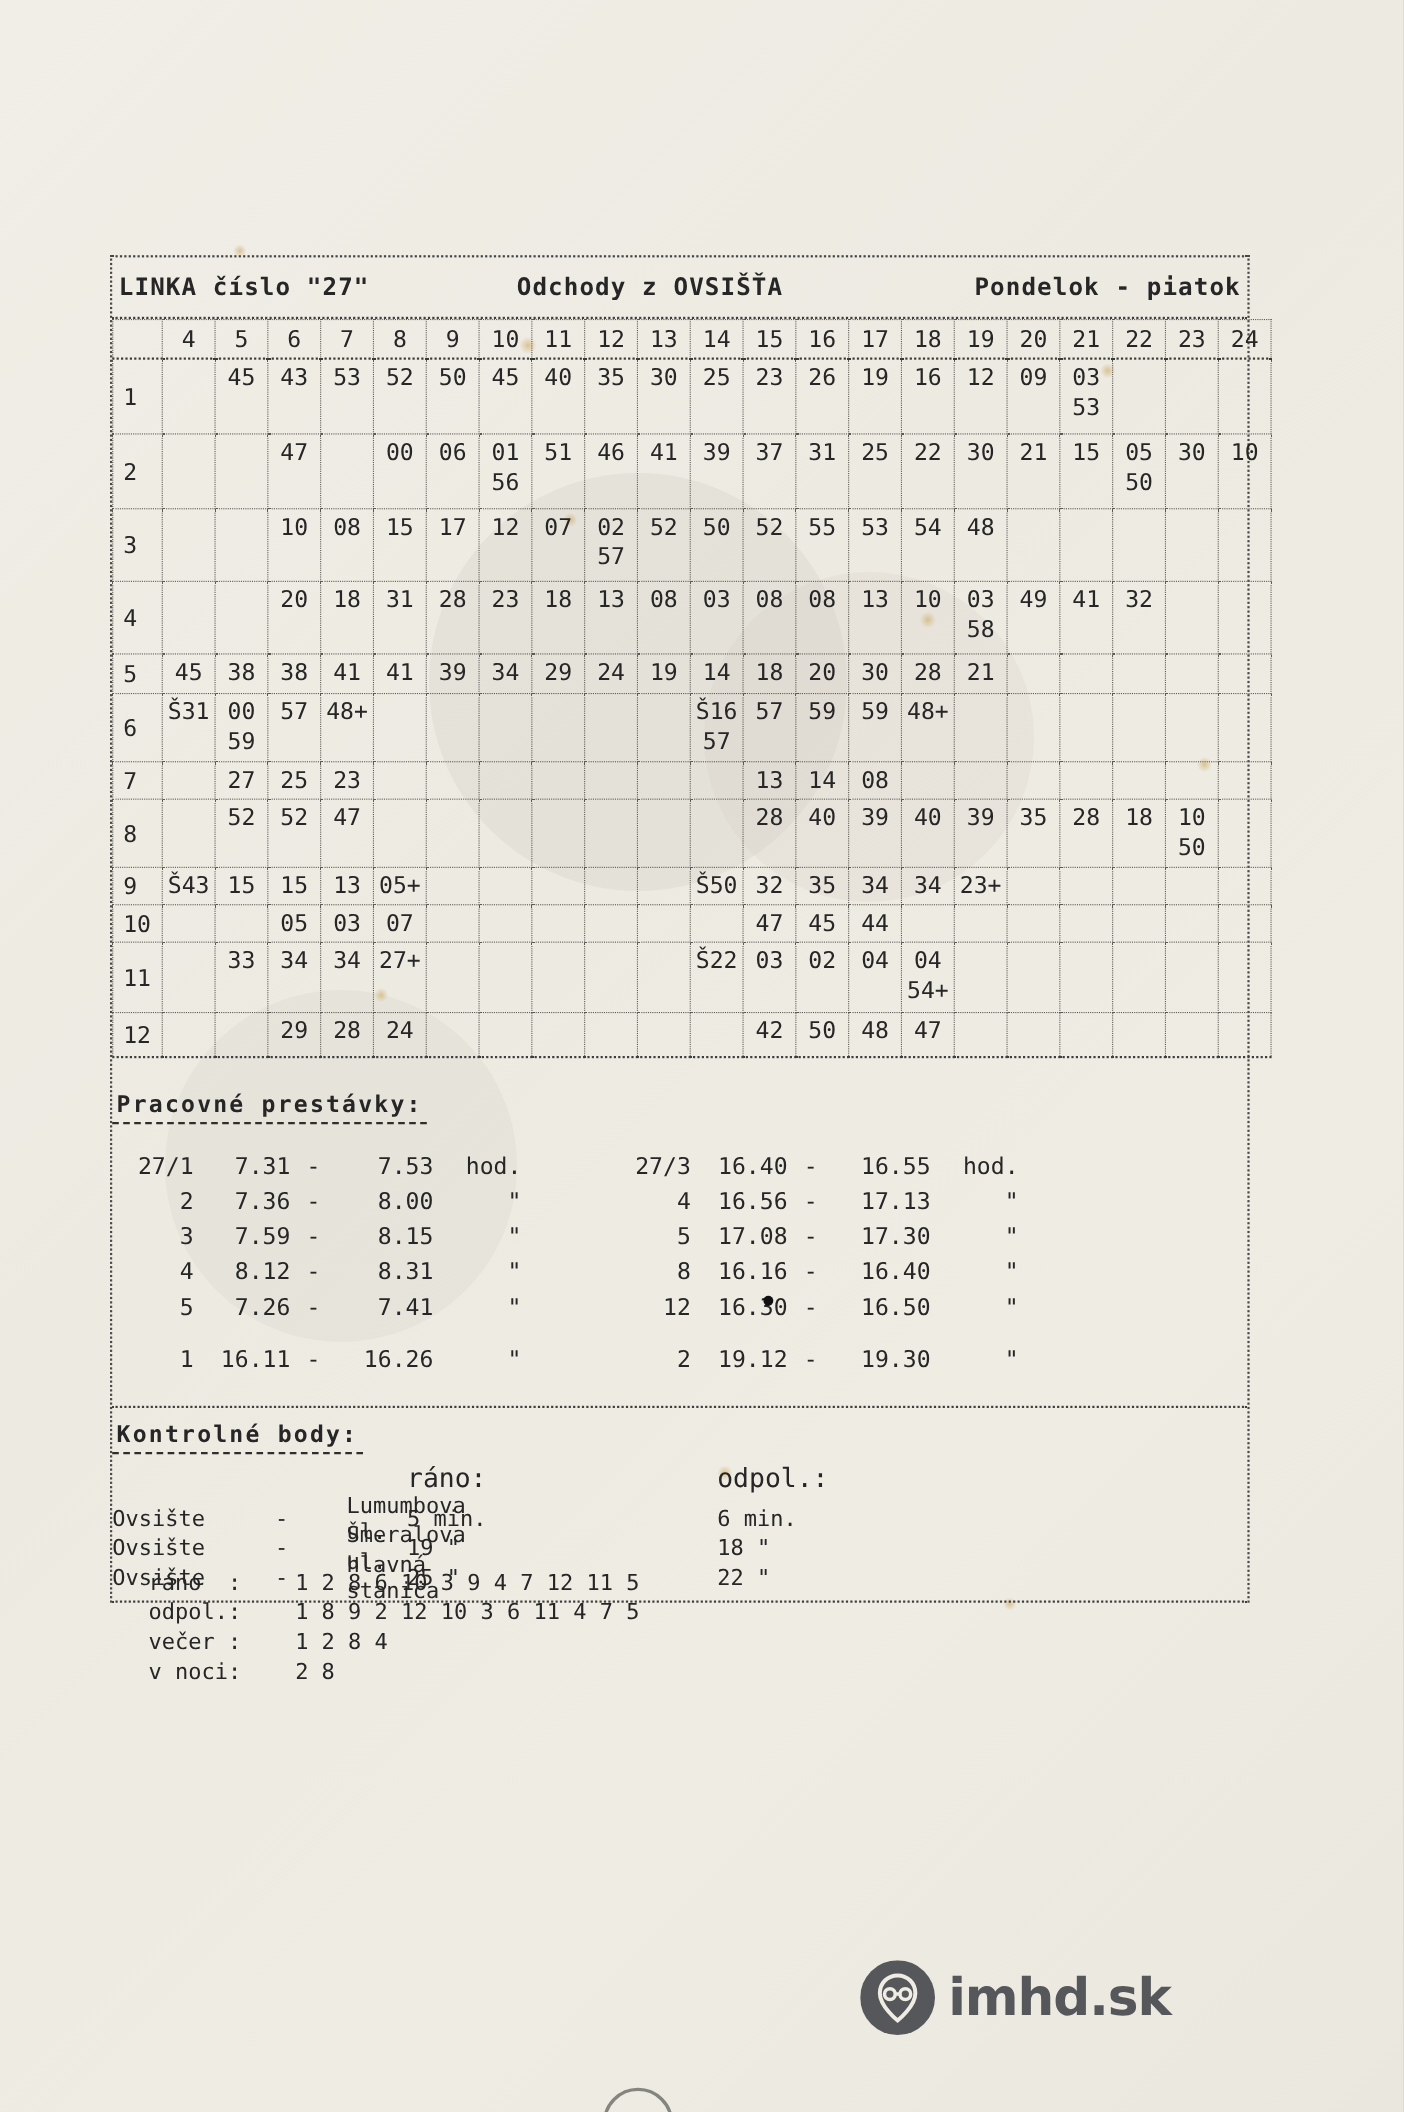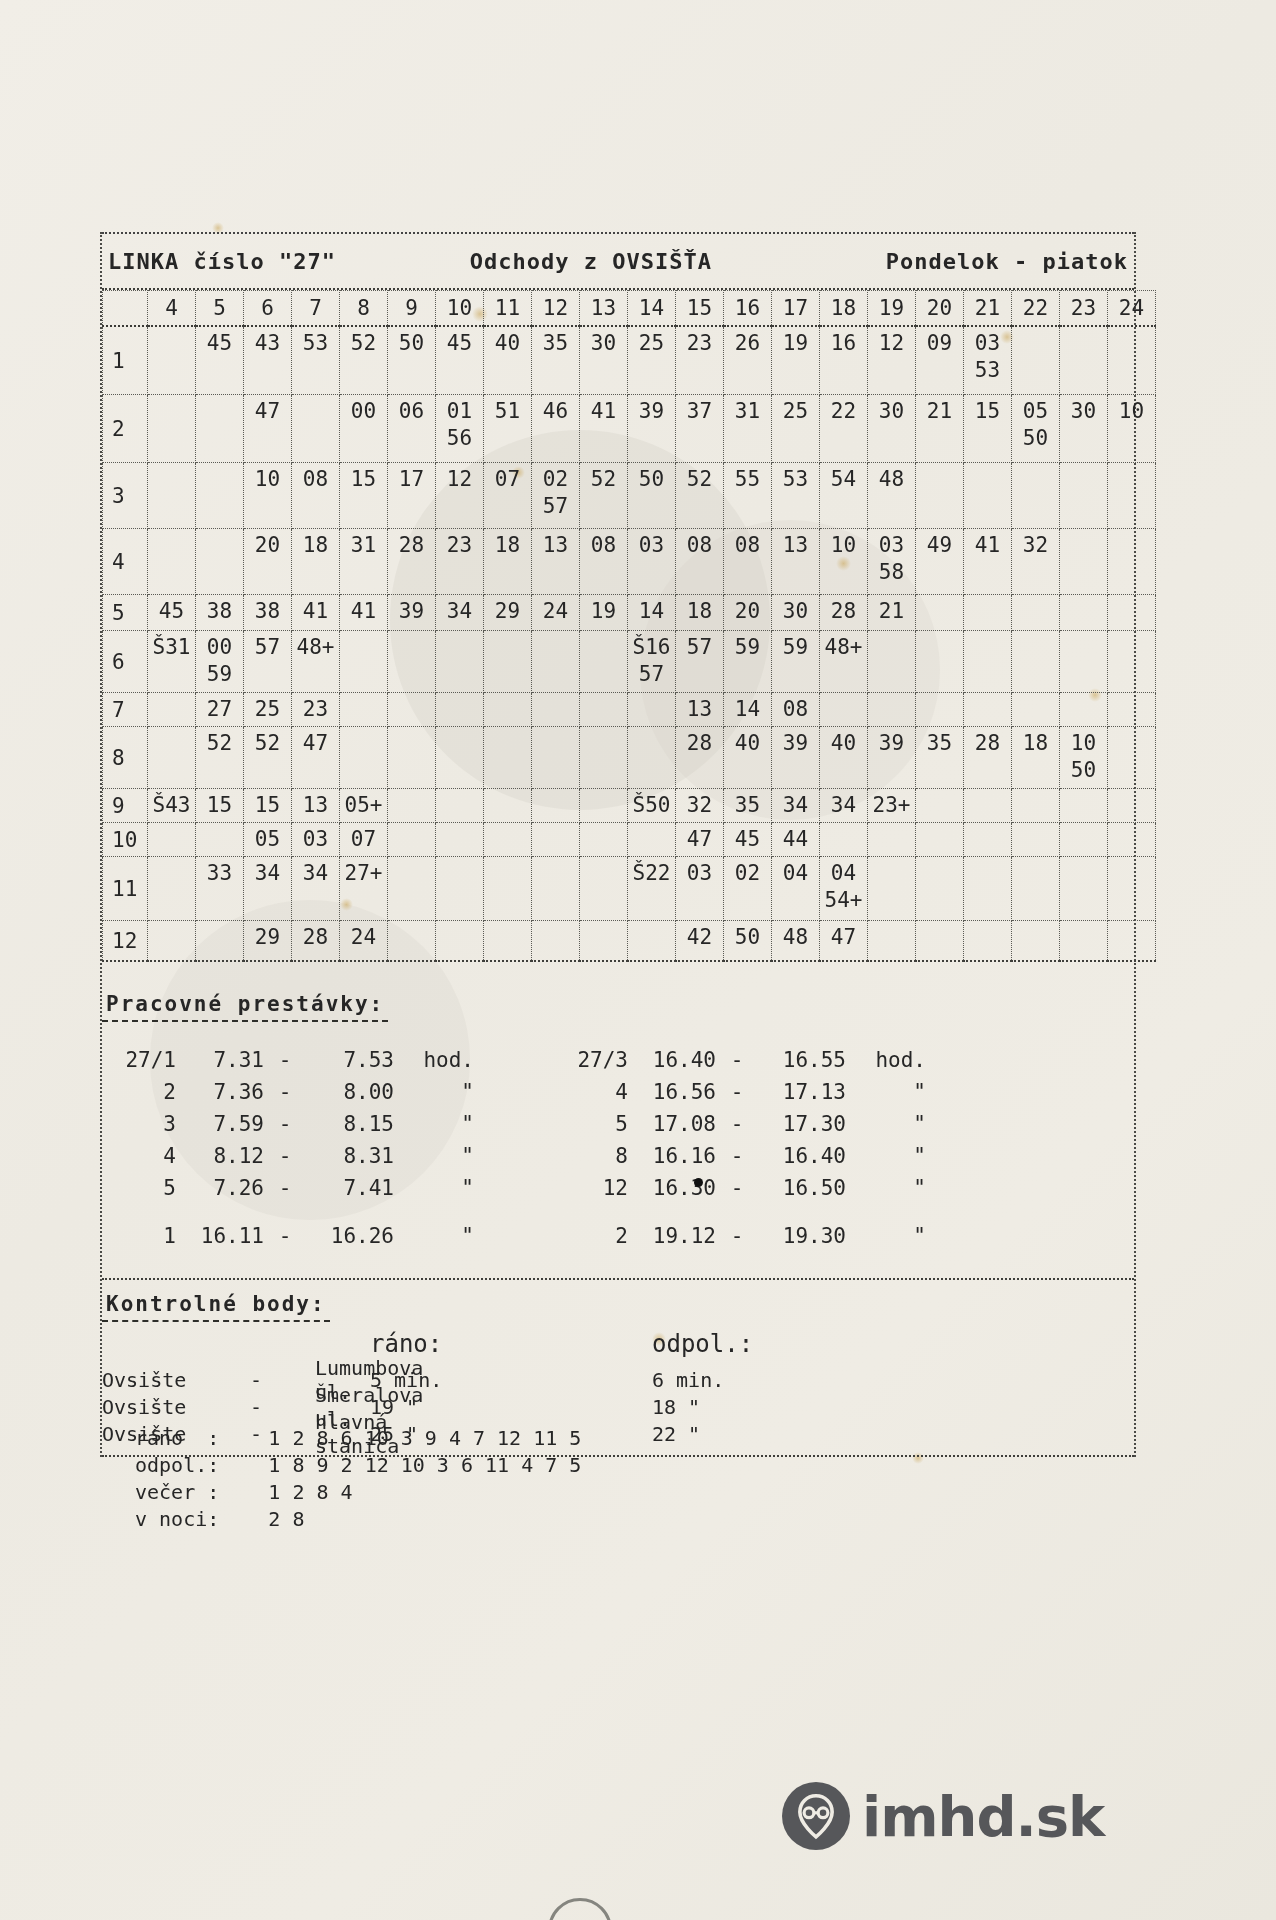--- a/index.html
+++ b/index.html
@@ -71,21 +71,21 @@
   .polabel{white-space:pre;}
   .poval{white-space:pre;margin-left:22px;}
   
   .ink-dot{position:absolute;left:694px;top:1178px;width:9px;height:9px;border-radius:50%;background:#111;}
   .partial-circle{position:absolute;left:548px;top:1898px;width:58px;height:58px;border-radius:50%;
                   border:3px solid #85857f;background:transparent;}
   
   .logo{position:absolute;left:782px;top:1782px;display:flex;align-items:center;}
   .logo svg{width:68px;height:68px;}
   .logo-text{font-family:"DejaVu Sans","Liberation Sans",sans-serif;font-weight:bold;
-             font-size:56px;color:#56575a;margin-left:12px;letter-spacing:-1px;}
+             font-size:47px;color:#56575a;margin-left:12px;letter-spacing:-1px;}
 </style>
 </head>
 <body>
 
 <div class="page">
 
   <div class="ghost g1"></div>
   <div class="ghost g2"></div>
   <div class="ghost g3"></div>
   <div class="spot" style="left:472px;top:306px;width:16px;height:16px;"></div>

